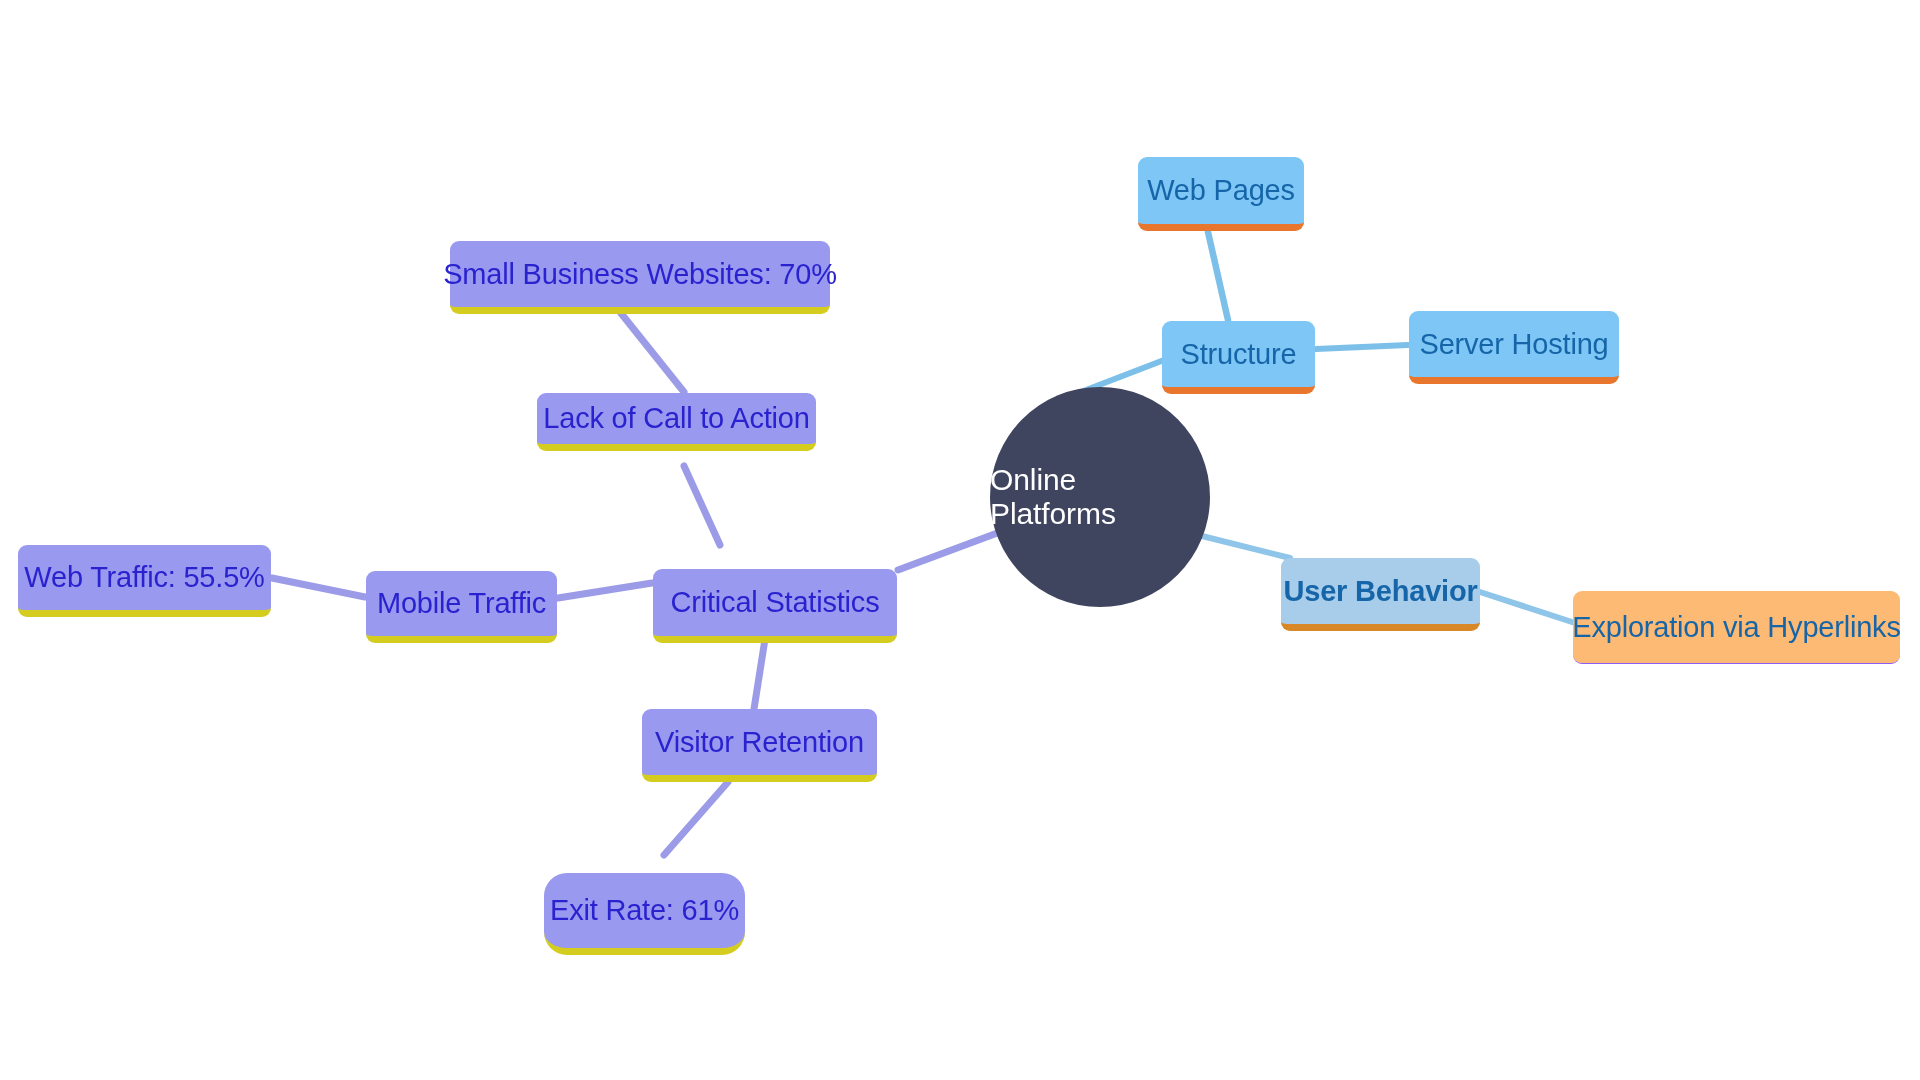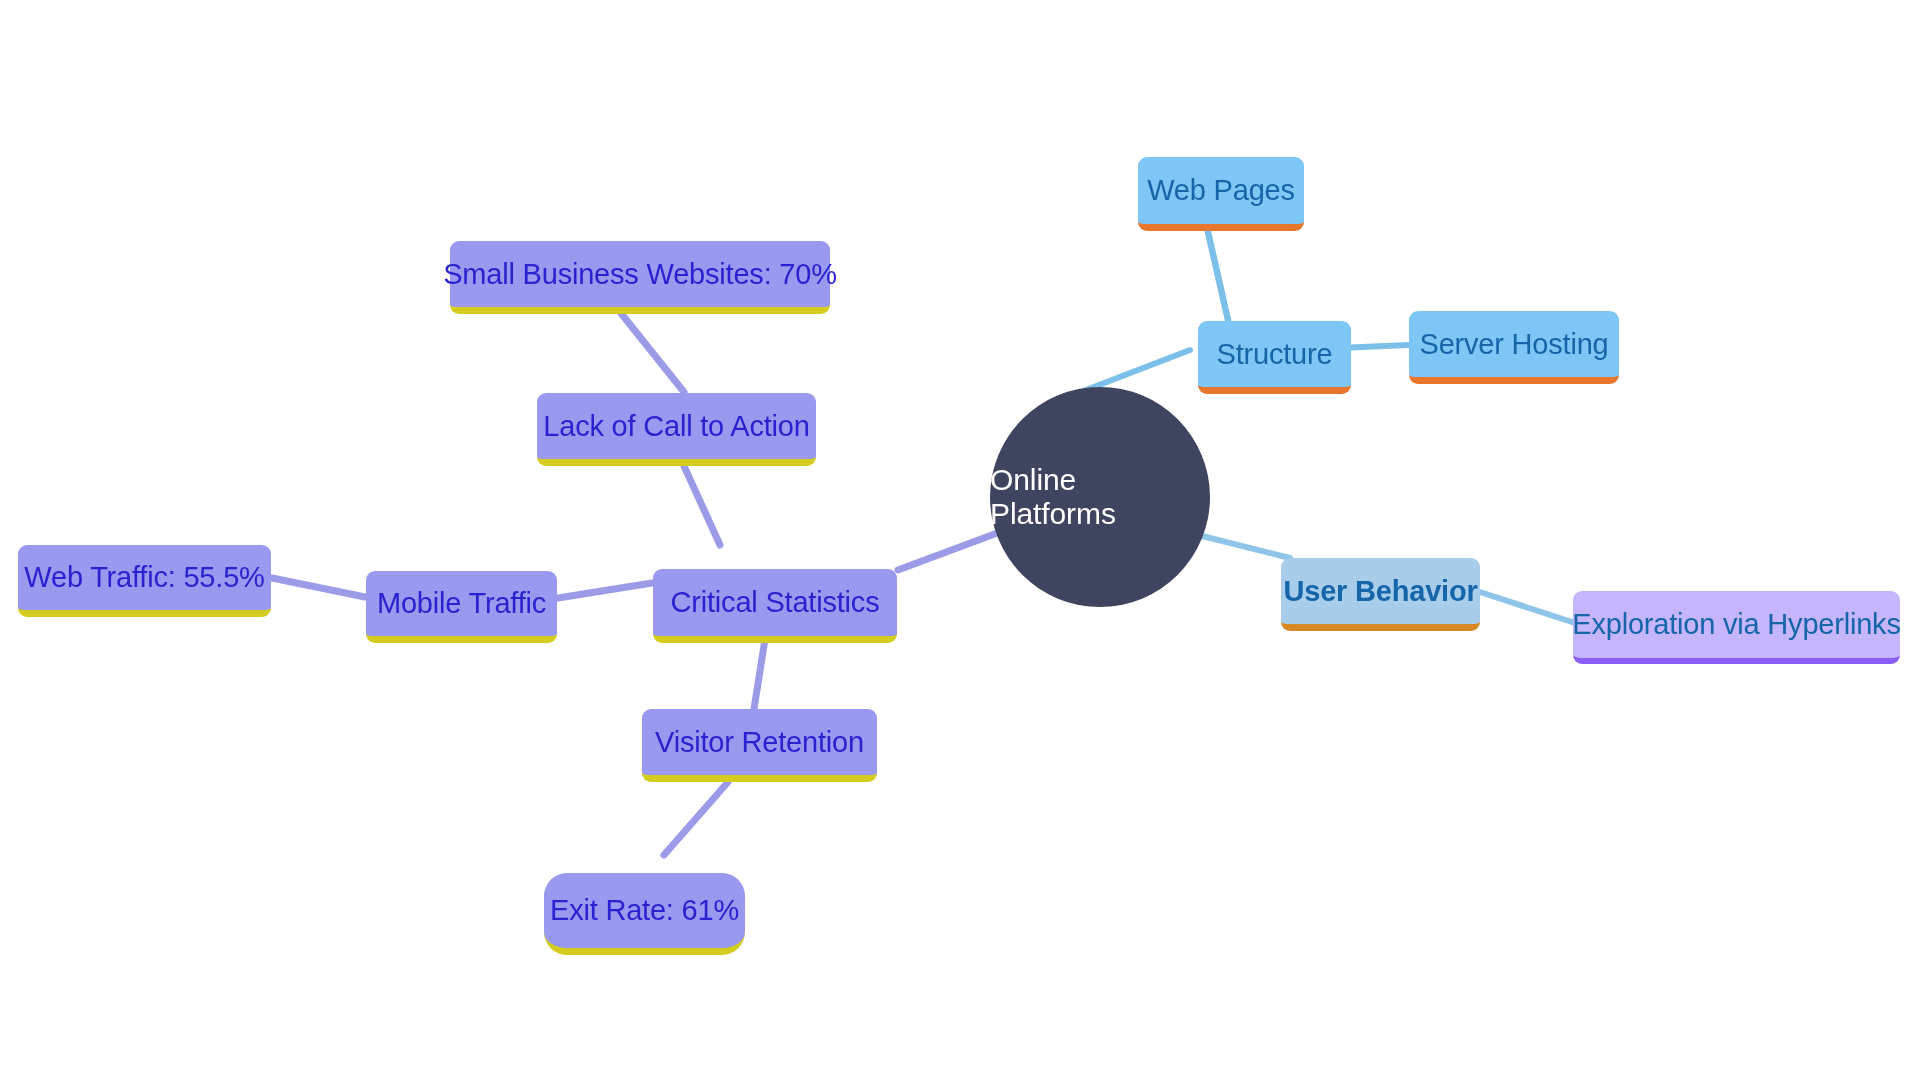--- a/index.html
+++ b/index.html
@@ -55,22 +55,22 @@
     border-bottom: 7px solid #e8762c;
     color: #1565a8;
     font-size: 29px;
   }
   .node.blue.muted {
     background: #a7cdeb;
     border-bottom: 7px solid #d98827;
     font-weight: bold;
   }
   .node.blue.muted2 {
-    background: #c4b5fd;
-    border-bottom: 6px solid #8b5cf6;
+    background: #fdba74;
+    border-bottom: 1px solid #8b5cf6;
   }
   
   #root-node {
     position: absolute;
     border-radius: 50%;
     background: #40455f;
     color: #ffffff;
     display: flex;
     align-items: center;
     justify-content: center;
@@ -96,39 +96,39 @@
       <line x1="652" y1="583" x2="558" y2="598" stroke="#9b9be8" stroke-width="7" stroke-linecap="round"></line>
       <line x1="365" y1="597" x2="272" y2="578" stroke="#9b9be8" stroke-width="7" stroke-linecap="round"></line>
       <line x1="768" y1="620" x2="754" y2="709" stroke="#9b9be8" stroke-width="7" stroke-linecap="round"></line>
       <line x1="728" y1="782" x2="664" y2="855" stroke="#9b9be8" stroke-width="7" stroke-linecap="round"></line>
     </svg>
 
   <div id="nodes-layer">
       <div class="node blue" style="left: 1138px; top: 157px; width: 166px; height: 74px;">
         <span class="node-label">Web Pages</span>
       </div>
-      <div class="node blue" style="left: 1162px; top: 321px; width: 153px; height: 73px; margin-left: 36px;">
+      <div class="node blue" style="left: 1162px; top: 321px; width: 153px; height: 73px;">
         <span class="node-label">Structure</span>
       </div>
       <div class="node blue" style="left: 1409px; top: 311px; width: 210px; height: 73px;">
         <span class="node-label">Server Hosting</span>
       </div>
       <div class="node blue muted" style="left: 1281px; top: 558px; width: 199px; height: 73px;">
         <span class="node-label">User Behavior</span>
       </div>
       <div class="node blue muted2" style="left: 1573px; top: 591px; width: 327px; height: 73px;">
         <span class="node-label">Exploration via Hyperlinks</span>
       </div>
       <div class="node purple" style="left: 653px; top: 569px; width: 244px; height: 74px;">
         <span class="node-label">Critical Statistics</span>
       </div>
       <div class="node purple" style="left: 410px; top: 241px; width: 380px; height: 73px; margin-left: 40px;">
         <span class="node-label">Small Business Websites: 70%</span>
       </div>
-      <div class="node purple" style="left: 537px; top: 393px; width: 279px; height: 73px;">
+      <div class="node purple" style="left: 537px; top: 393px; width: 279px; height: 58px;">
         <span class="node-label">Lack of Call to Action</span>
       </div>
       <div class="node purple" style="left: 366px; top: 571px; width: 191px; height: 72px;">
         <span class="node-label">Mobile Traffic</span>
       </div>
       <div class="node purple" style="left: 18px; top: 545px; width: 253px; height: 72px;">
         <span class="node-label">Web Traffic: 55.5%</span>
       </div>
       <div class="node purple" style="left: 642px; top: 709px; width: 235px; height: 73px;">
         <span class="node-label">Visitor Retention</span>

